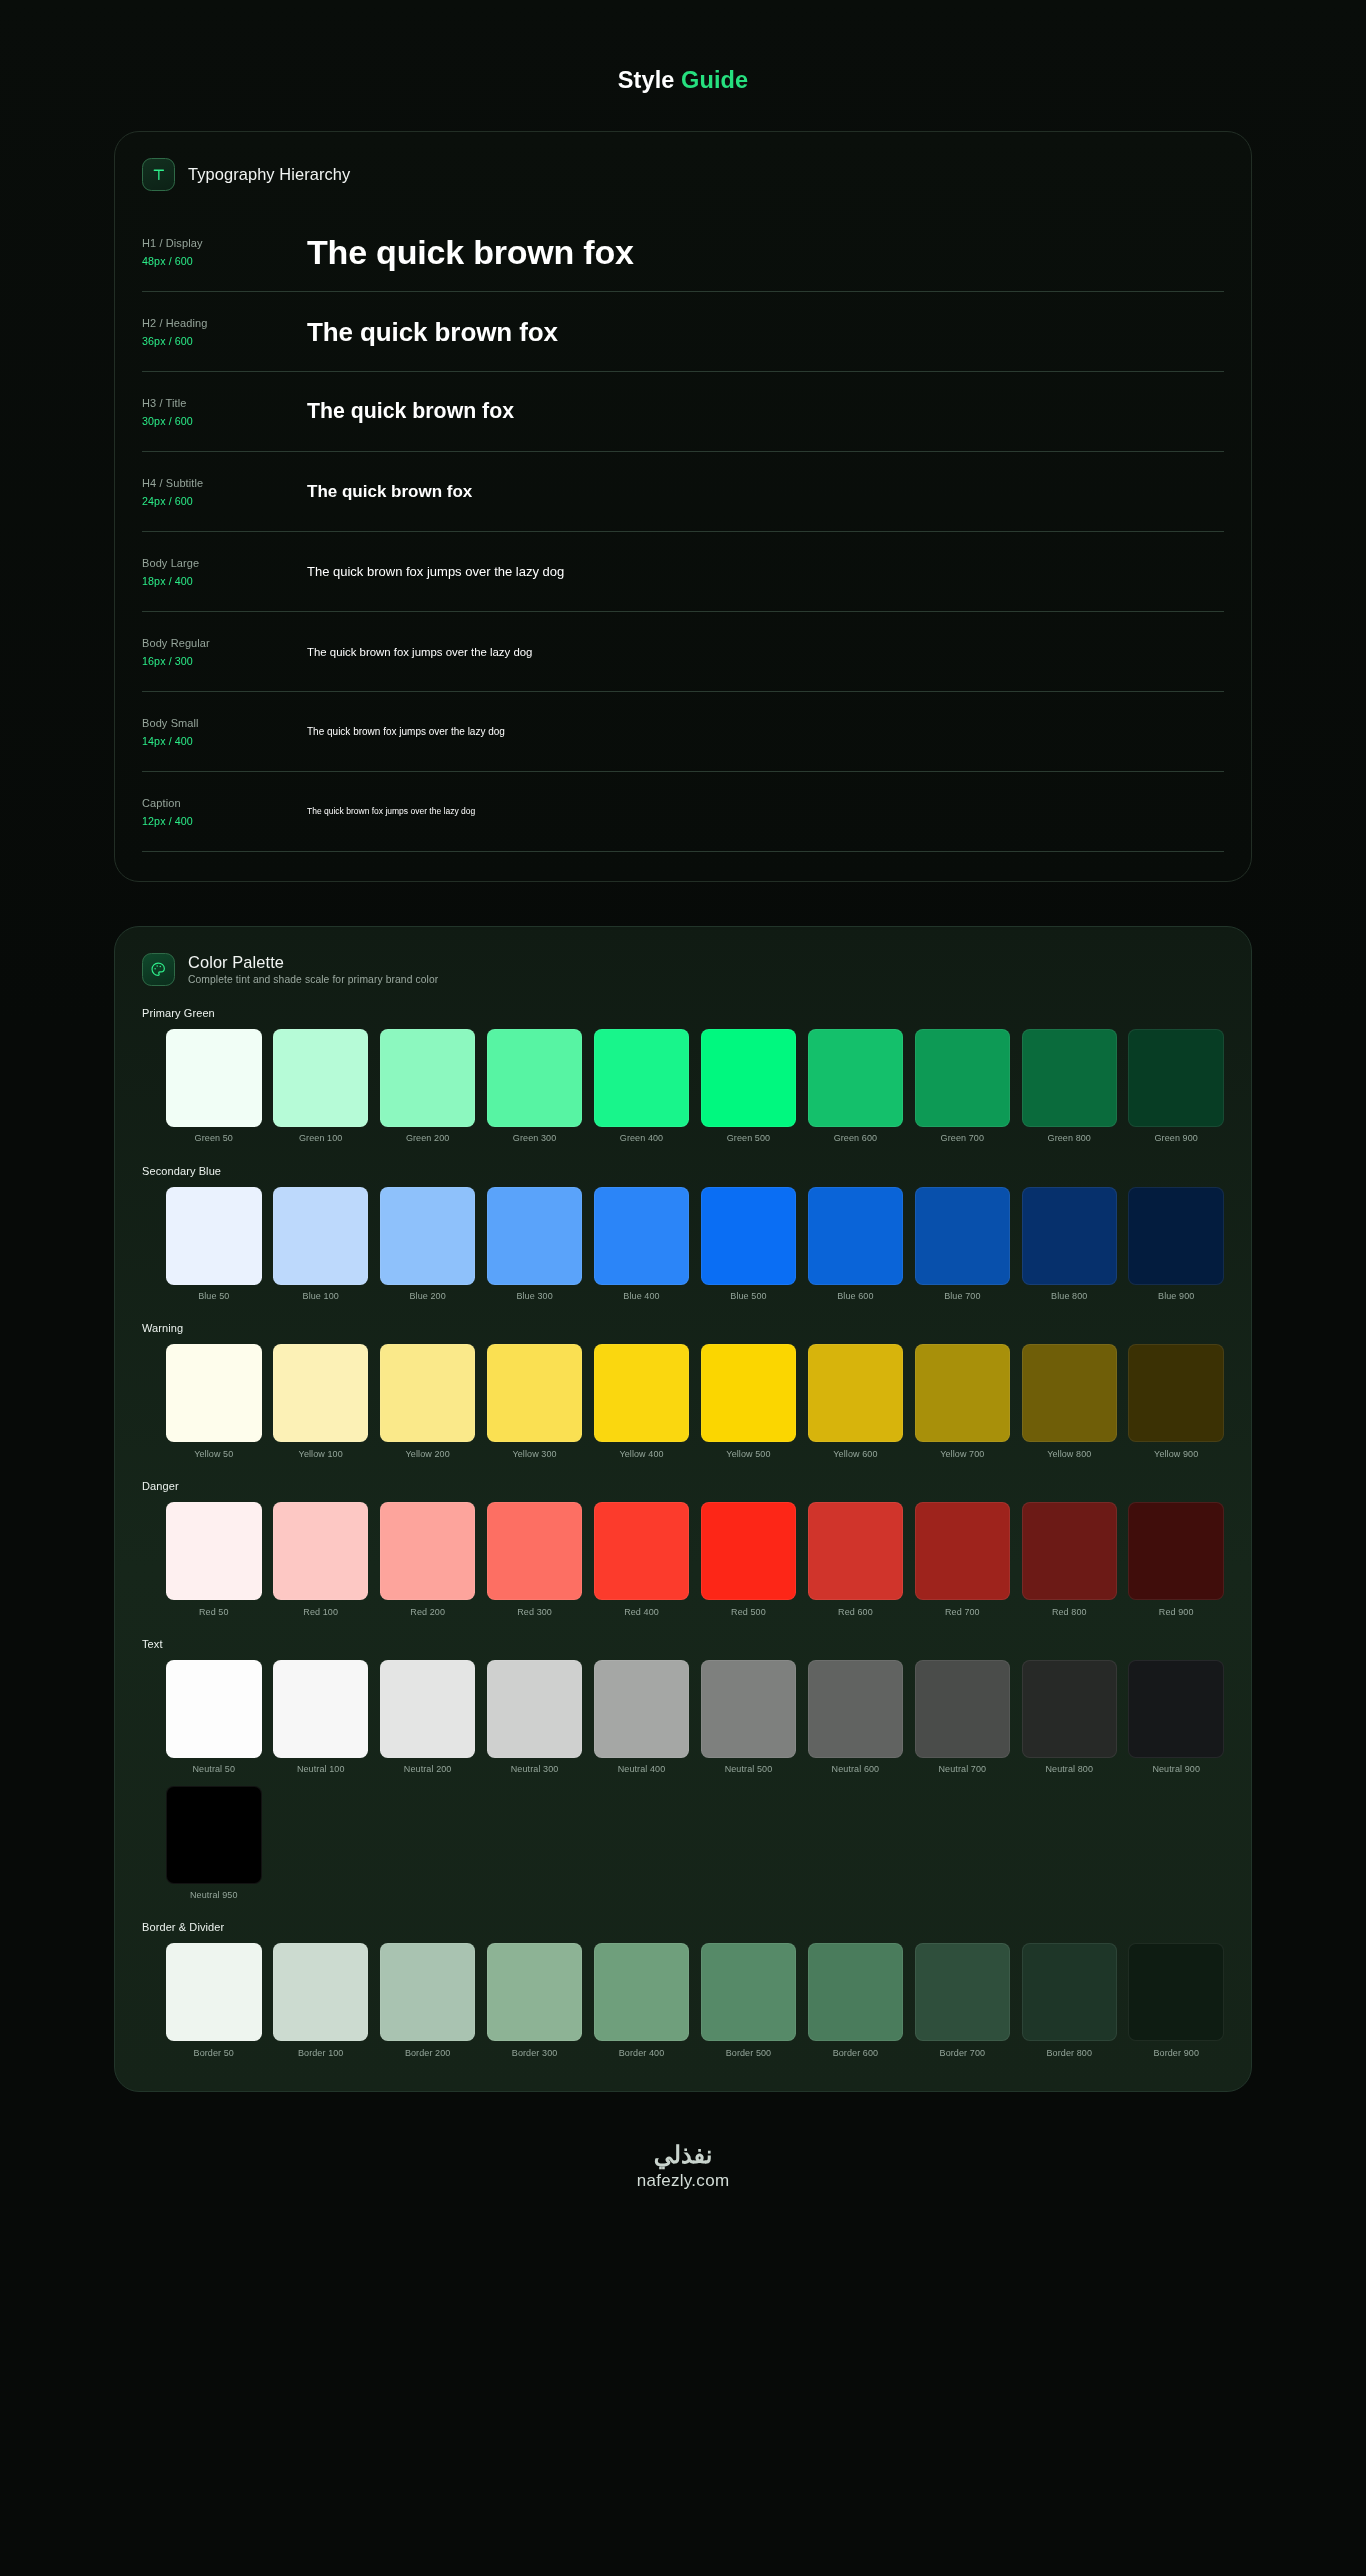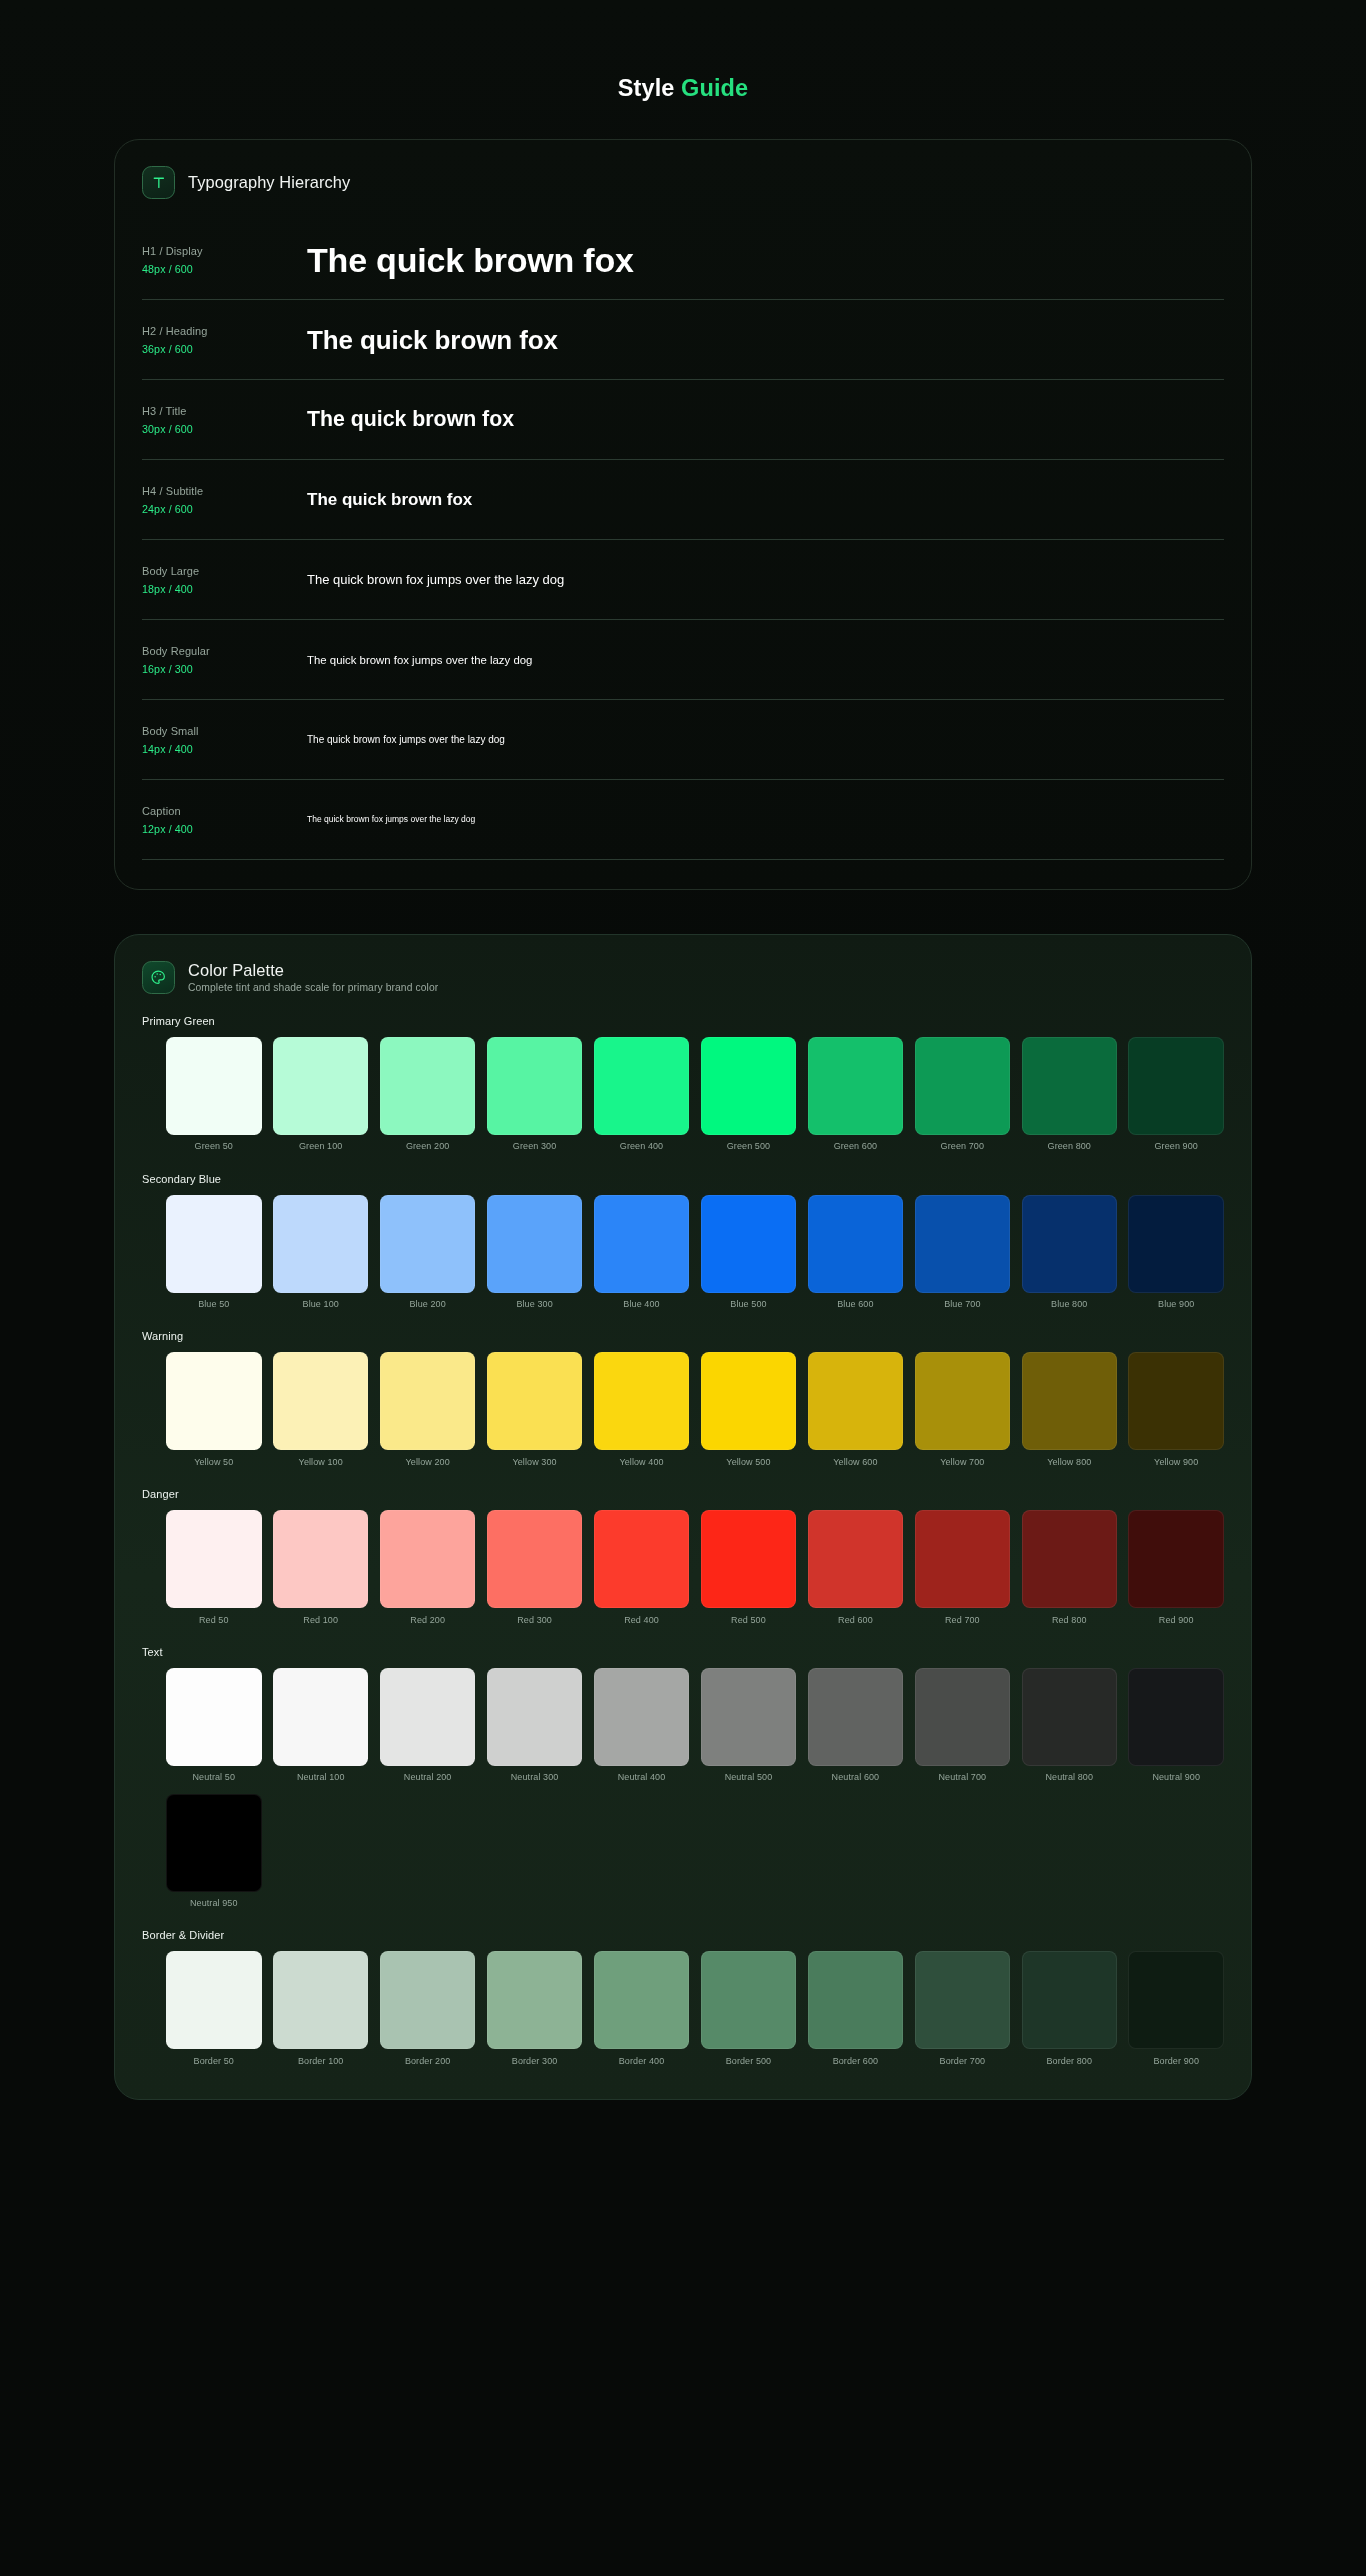--- a/index.html
+++ b/index.html
@@ -16,21 +16,21 @@
     -webkit-font-smoothing: antialiased;
   }
 
   .page {
     width: 1366px;
     min-height: 2576px;
     position: relative;
     background:
       radial-gradient(ellipse 640px 427px at 50% 1708px, rgba(16,40,26,0.55) 0%, rgba(8,12,9,0) 70%),
       linear-gradient(180deg, #090d0a 0%, #070a08 40%, #070a08 100%);
-    padding: 12px 114px;
+    padding: 4px 114px;
   }
 
   
   .page-title {
     text-align: center;
     padding-top: 63px;
     padding-bottom: 37px;
     font-size: 23.5px;
     font-weight: 700;
     letter-spacing: 0.1px;
@@ -563,15 +563,19 @@
             <div class="swatch">
               <div class="swatch-chip" style="background:#0e1c12;"></div>
               <div class="swatch-name">Border 900</div>
             </div>
           </div>
         </div>
       </div>
 
   </section>
 
+  <div class="footer">
+    <div class="footer-ar">نفذلي</div>
+    <div class="footer-dom">nafezly.com</div>
+  </div>
 
 </div>
 
 
 </body></html>

